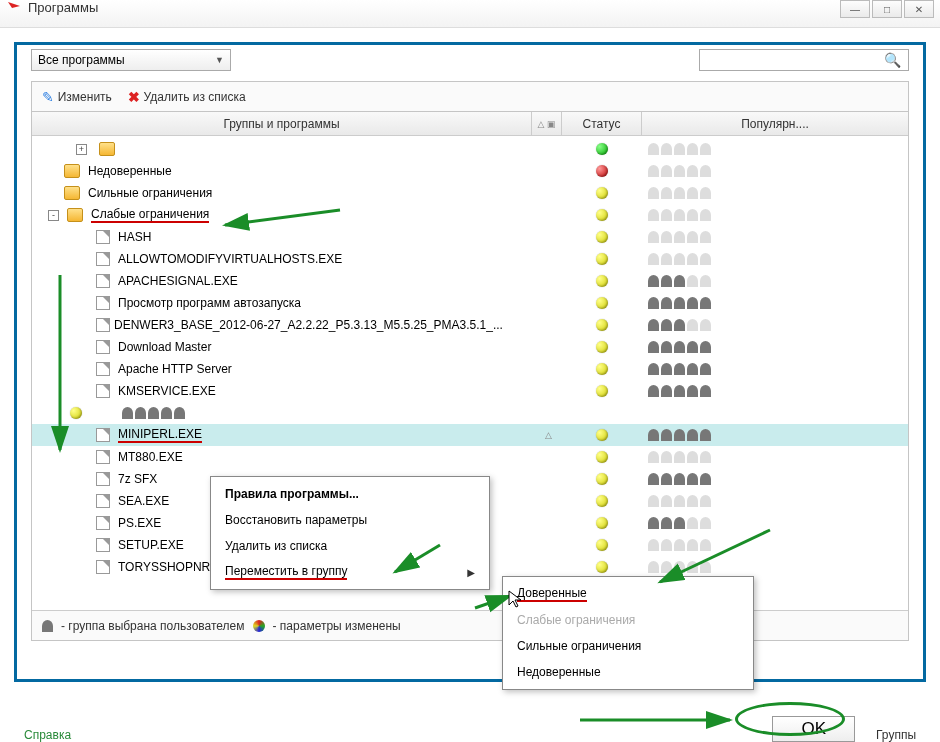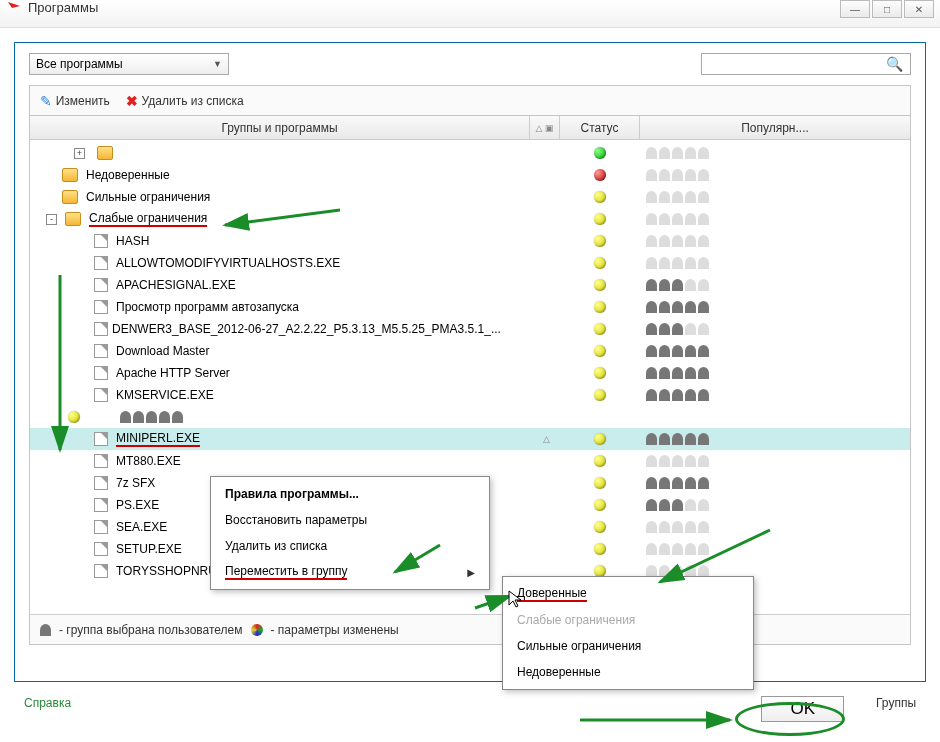--- a/index.html
+++ b/index.html
@@ -25,23 +25,23 @@
 .win-btns { display: flex; gap: 2px; }
 .win-btn {
   width: 30px; height: 18px;
   border: 1px solid #bbb;
   background: linear-gradient(#fdfdfd,#eaeaea);
   display: flex; align-items: center; justify-content: center;
   font-size: 10px; color: #555; cursor: pointer;
 }
 .outer {
   margin: 14px;
-  border: 1px solid #0369a1;
+  border: 3px solid #0369a1;
   height: 640px;
-  padding: 10px 14px;
+  padding: 4px 14px;
   position: relative;
   background:#fff;
 }
 .toprow { display: flex; align-items: center; gap: 10px; margin-bottom: 10px; }
 .combo {
   border: 1px solid #aaa; height: 22px; width: 200px;
   display: flex; align-items: center; padding: 0 6px;
   background: linear-gradient(#fff,#eee);
   justify-content: space-between; cursor: pointer;
 }
@@ -95,21 +95,21 @@
 .person.dark { background:#777; }
 .person.light { background:#ddd; }
 .expander { width:11px; height:11px; border:1px solid #888; display:flex; align-items:center; justify-content:center; font-size:9px; line-height:1; color:#444; cursor:pointer; background:#fff; }
 .underline-red { border-bottom: 2px solid #c00; }
 .grid-foot {
   height: 30px; border-top:1px solid #ccc; display:flex; align-items:center;
   gap:8px; padding:0 10px; font-size:12px; color:#333; background:#fafafa;
 }
 .bottombar {
   position:absolute; bottom:0; left:0; right:0; height:46px;
-  display:flex; align-items:flex-start; padding:0 24px; gap:16px;
+  display:flex; align-items:flex-end; padding:0 24px; gap:5px;
 }
 .bottombar .help { color:#2a8a3a; cursor:pointer; }
 .bottombar .spacer { flex:1; }
 .btn {
   border:1px solid #999; background:linear-gradient(#fff,#eee);
   height:26px; padding:0 28px; cursor:pointer; font-size:17px;
 }
 .cancel-link { color:#333; cursor:pointer; margin-left:16px; }
 
 
@@ -447,46 +447,46 @@
             <span class="person dark"></span>
             <span class="person dark"></span>
             <span class="person dark"></span>
             <span class="person dark"></span>
           </div>
         </div>
         <div class="row">
           <div class="cell-name">
             <span class="indent" style="width: 56px;"></span>
             <span class="file"></span>
+            <span style="margin-left: 4px;">SEA.EXE</span>
+          </div>
+          <div class="cell-status">
+            <span class="dot yellow"></span>
+          </div>
+          <div class="cell-pop">
+            <span class="person light"></span>
+            <span class="person light"></span>
+            <span class="person light"></span>
+            <span class="person light"></span>
+            <span class="person light"></span>
+          </div>
+        </div>
+        <div class="row">
+          <div class="cell-name">
+            <span class="indent" style="width: 56px;"></span>
+            <span class="file"></span>
             <span style="margin-left: 4px;">PS.EXE</span>
           </div>
           <div class="cell-status">
             <span class="dot yellow"></span>
           </div>
           <div class="cell-pop">
             <span class="person dark"></span>
             <span class="person dark"></span>
             <span class="person dark"></span>
-            <span class="person light"></span>
-            <span class="person light"></span>
-          </div>
-        </div>
-        <div class="row">
-          <div class="cell-name">
-            <span class="indent" style="width: 56px;"></span>
-            <span class="file"></span>
-            <span style="margin-left: 4px;">SEA.EXE</span>
-          </div>
-          <div class="cell-status">
-            <span class="dot yellow"></span>
-          </div>
-          <div class="cell-pop">
-            <span class="person light"></span>
-            <span class="person light"></span>
-            <span class="person light"></span>
             <span class="person light"></span>
             <span class="person light"></span>
           </div>
         </div>
         <div class="row">
           <div class="cell-name">
             <span class="indent" style="width: 56px;"></span>
             <span class="file"></span>
             <span style="margin-left: 4px;">SETUP.EXE</span>
           </div>

